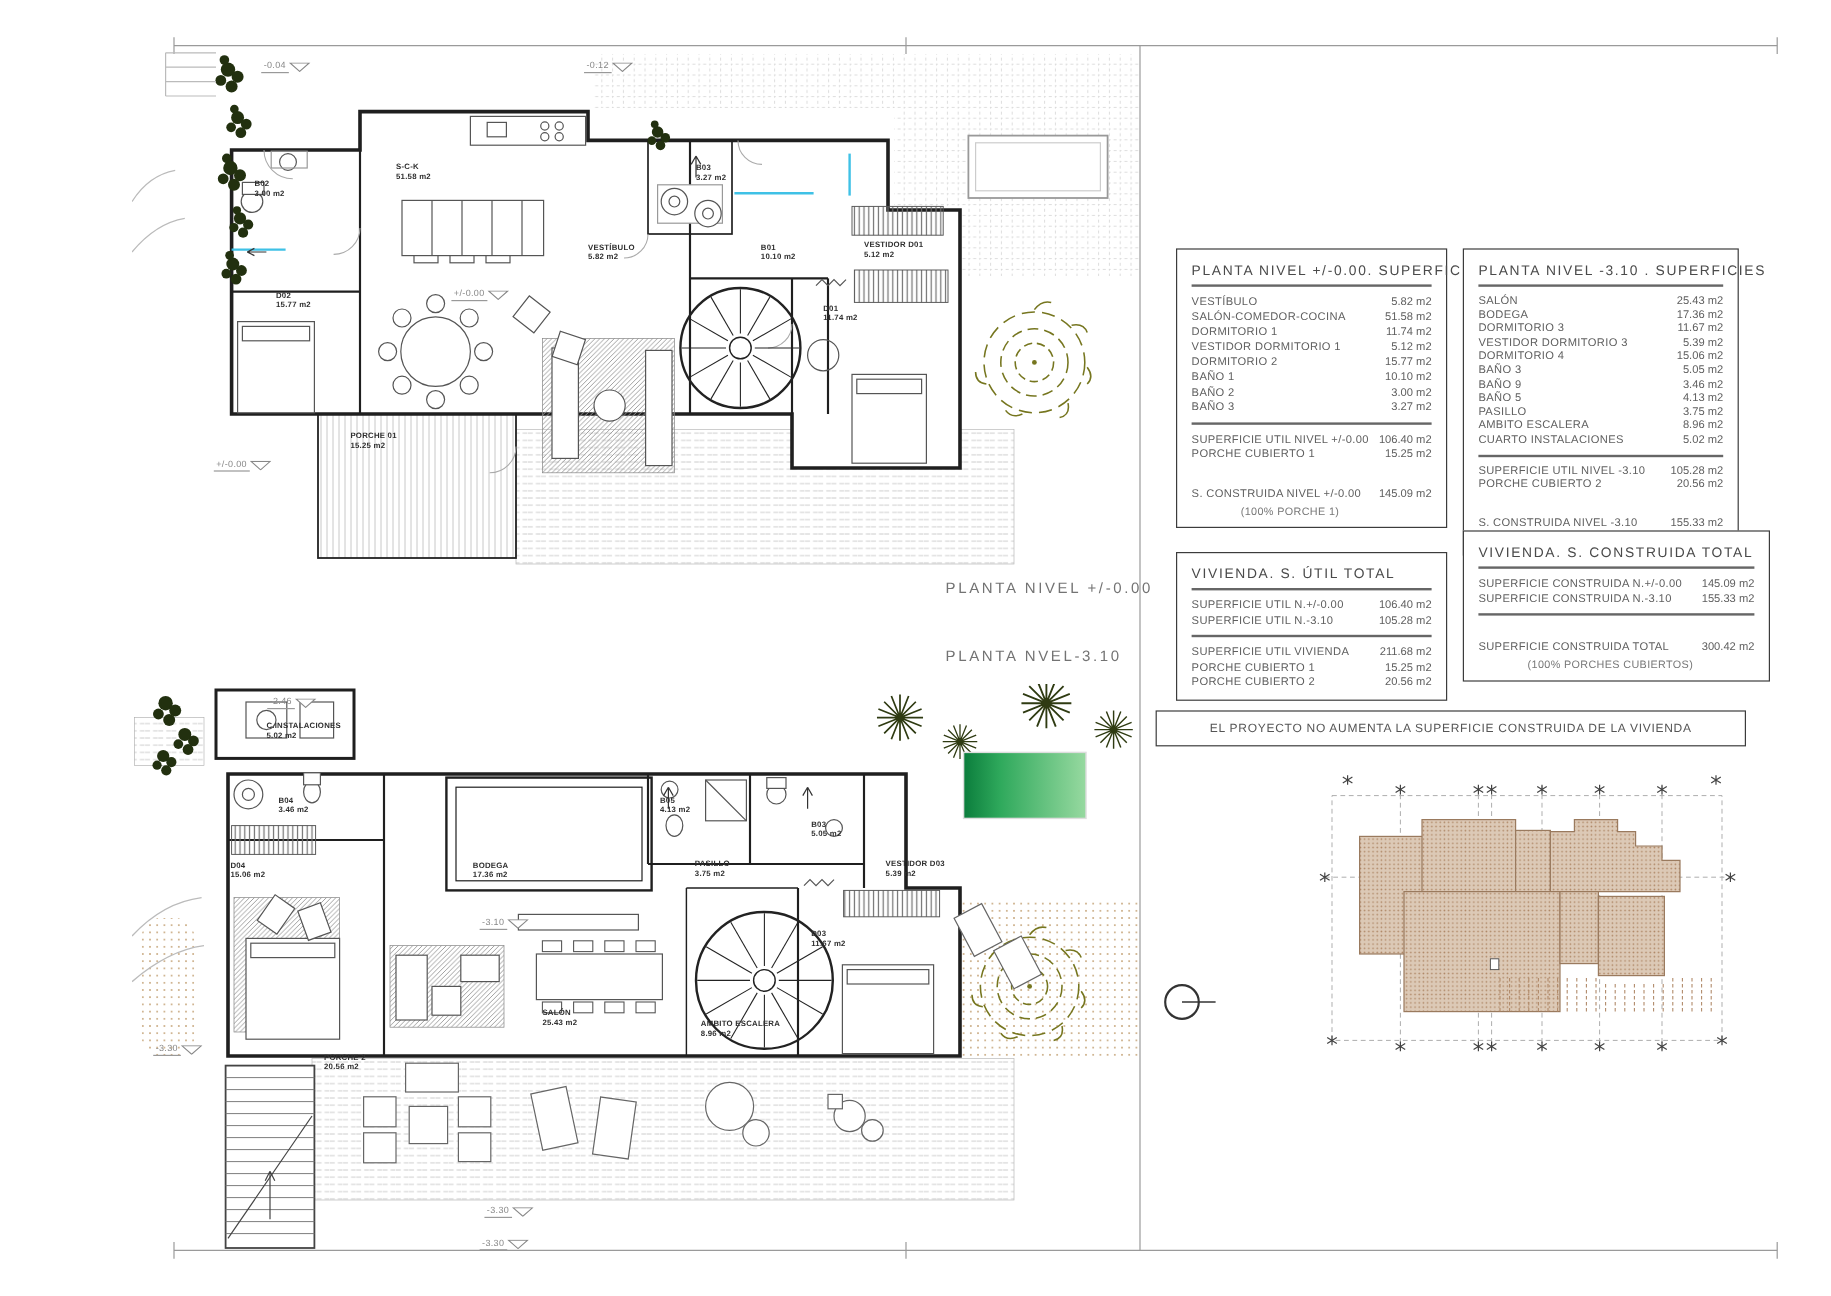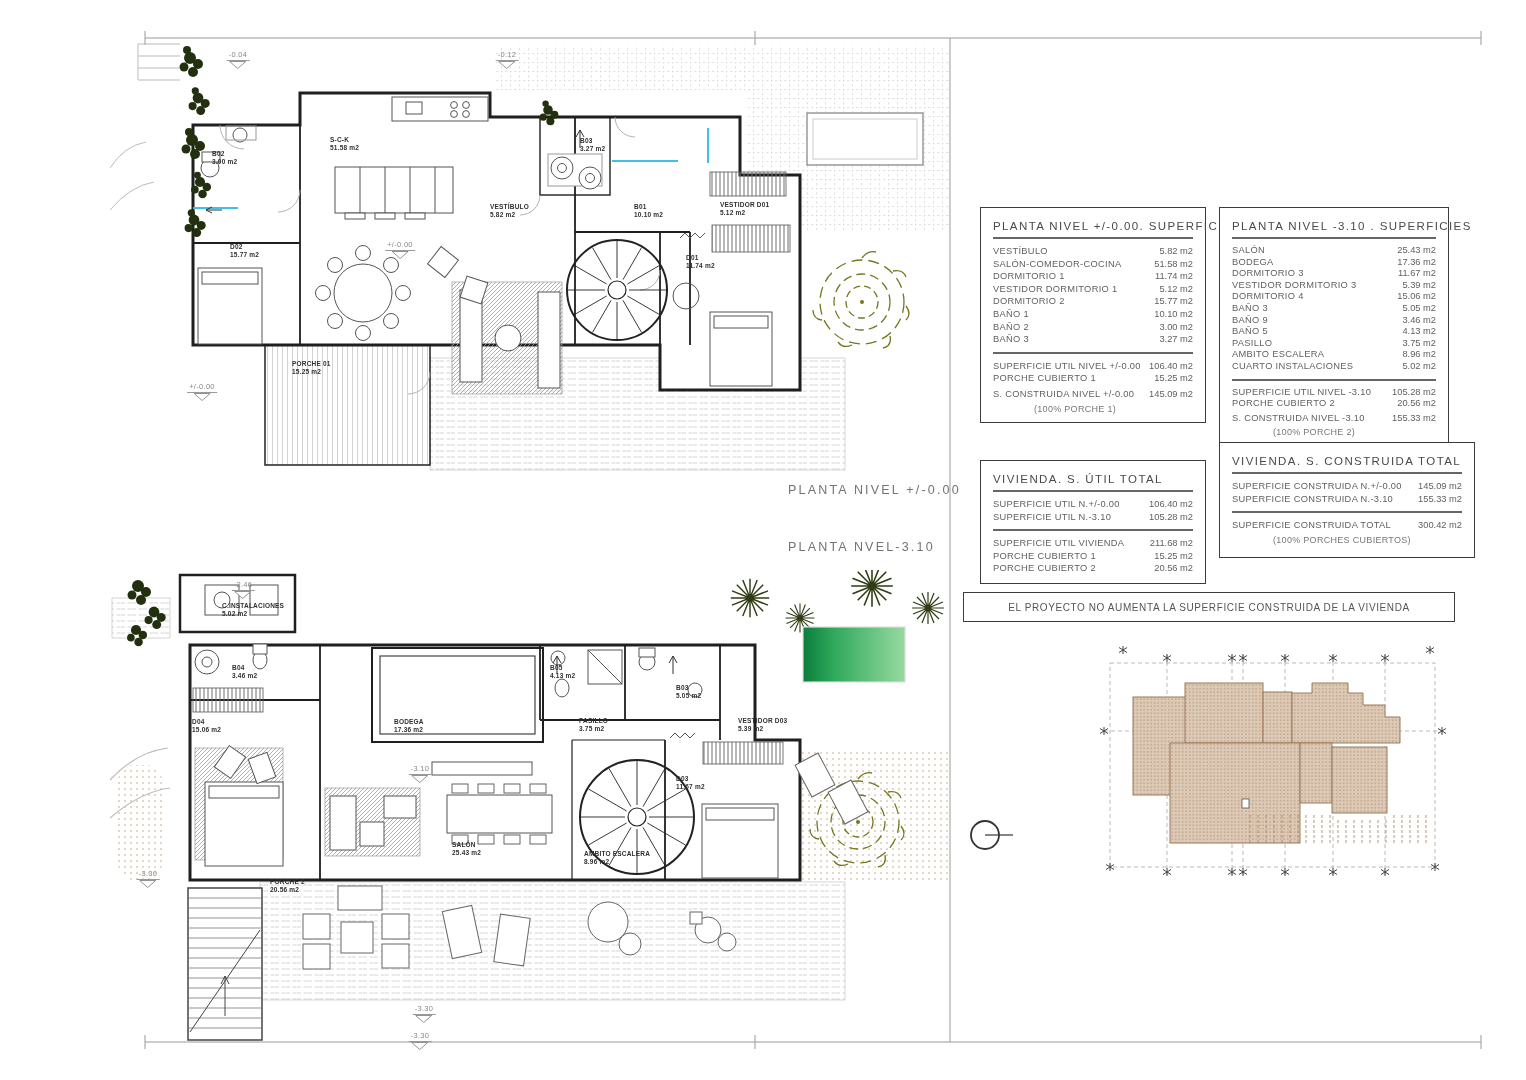--- a/index.html
+++ b/index.html
@@ -7,33 +7,33 @@
   .stage{position:relative;width:1526px;height:1080px;background:#fff;overflow:hidden;
          font-family:"Liberation Sans",sans-serif;color:#555;}
   .abs{position:absolute;}
   
   .plan-title{position:absolute;font-size:12.5px;letter-spacing:2.2px;color:#737373;white-space:nowrap;}
   
   .room-label{position:absolute;font-size:6.5px;font-weight:700;color:#2f2f2f;line-height:7.5px;
               letter-spacing:.2px;white-space:nowrap;}
   .rl-a{font-weight:700;}
   
-  .lvl{position:absolute;display:flex;flex-direction:column;align-items:center;
+  .lvl{position:absolute;display:flex;align-items:center;
        transform:translateX(-50%);color:#888;font-size:7.5px;line-height:9px;}
   .lvl-t{border-bottom:1px solid #999;padding:0 2px 1px;letter-spacing:.3px;white-space:nowrap;}
   
   .card{position:absolute;border:1.5px solid #3c3c3c;background:#fff;padding:12px 12px 8px 12px;}
   .card-title{font-size:11.5px;letter-spacing:1.4px;color:#4a4a4a;border-bottom:2px solid #666;
               padding-bottom:5px;margin-bottom:6px;white-space:nowrap;}
   .trow{display:flex;justify-content:space-between;font-size:9.3px;line-height:12.6px;color:#5f5f5f;}
   .dense .trow{line-height:11.6px;}
   .tl{letter-spacing:.3px;white-space:nowrap;}
   .tv{white-space:nowrap;}
   .tsep{border-top:2px solid #666;margin:6px 0 6px 0;}
-  .ttotal{margin-top:3px;}
+  .ttotal{margin-top:20px;}
   .tnote{font-size:9px;color:#777;margin-top:3px;letter-spacing:.3px;padding-left:41px;}
   
   .banner{position:absolute;border:1.5px solid #3c3c3c;display:flex;align-items:center;justify-content:center;
           font-size:10px;letter-spacing:.6px;color:#555;white-space:nowrap;}
 </style>
 </head>
 <body>
 
 <div class="stage">
 

